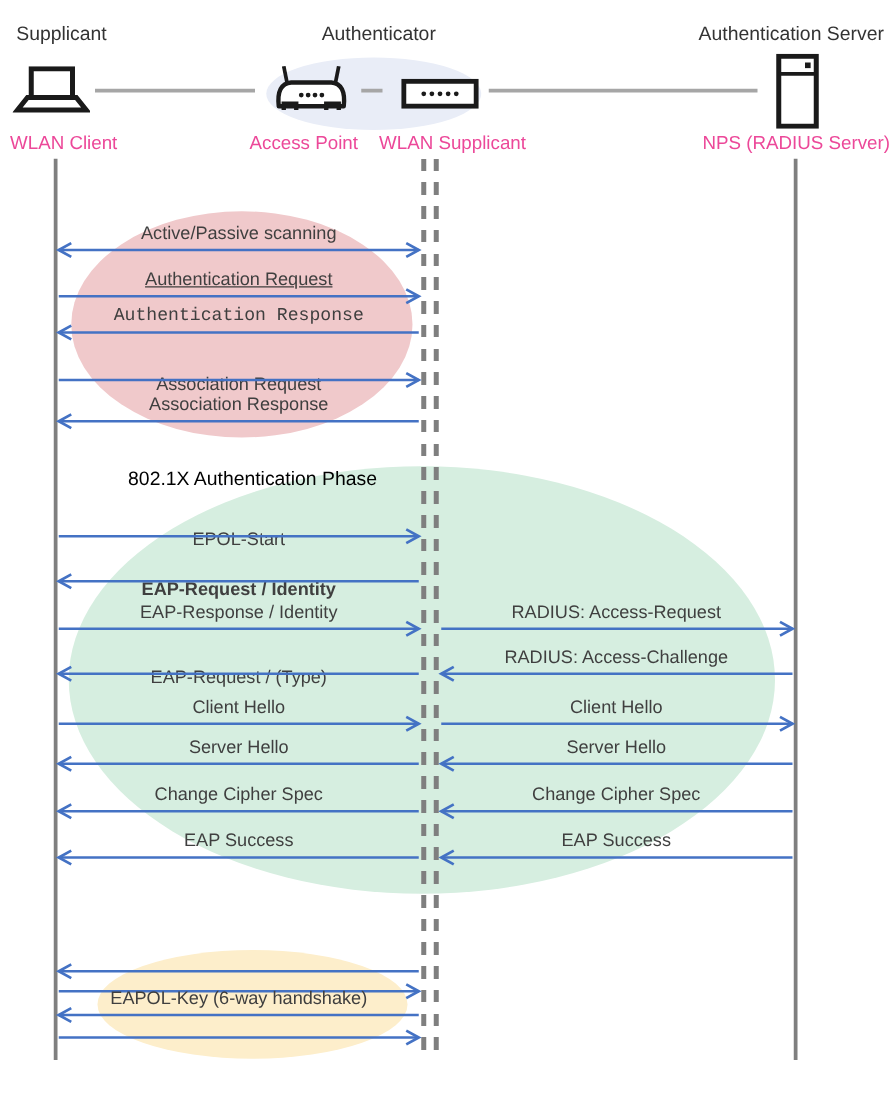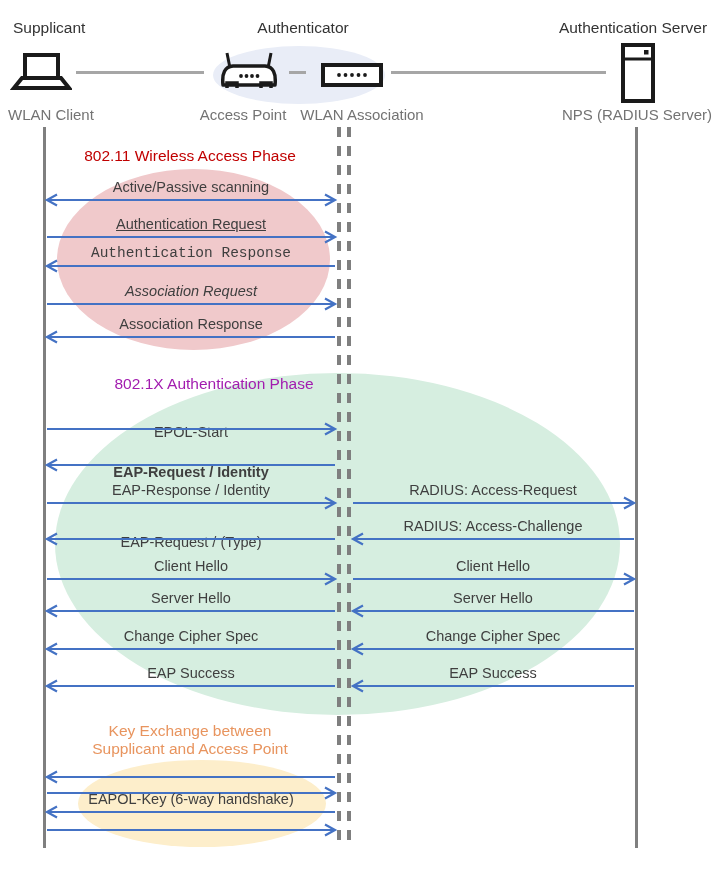--- a/index.html
+++ b/index.html
@@ -1,20 +1,20 @@
 <!DOCTYPE html>
 <html><head>
 <meta charset="utf-8">
 <style>
   html,body{margin:0;padding:0;background:#fff;}
   .canvas{position:relative;width:713px;height:848px;background:#fff;overflow:hidden;
           font-family:"Liberation Sans",sans-serif;color:#3f3f3f;}
   
   .actor-role{position:absolute;top:19px;font-size:15.5px;color:#333;white-space:nowrap;}
-  .actor-device{position:absolute;top:106px;font-size:15px;color:#737373;white-space:nowrap;}
+  .actor-device{position:absolute;top:106px;font-size:15px;color:#ec4899;white-space:nowrap;}
   .centered{transform:translateX(-50%);}
   
   .hline{position:absolute;top:71px;height:3px;background:#a6a6a6;}
   
   .lifeline-solid{position:absolute;top:127px;width:3px;height:733px;background:#7f7f7f;}
   .lifeline-dashed{position:absolute;top:127px;width:4px;height:726px;
      background:repeating-linear-gradient(to bottom,#7f7f7f 0 10px,transparent 10px 19px);}
   
   .ellipse{position:absolute;border-radius:50%;}
   .ellipse-auth{left:213px;top:46px;width:172px;height:58px;background:#e9edf7;}
@@ -75,51 +75,48 @@
   </svg>
 
   <svg class="icon-svg" style="left:620px;top:43px" width="36" height="60" viewBox="0 0 36 60">
     <rect x="3" y="2" width="30" height="56" fill="#fff" stroke="#1a1a1a" stroke-width="4"></rect>
     <line x1="3" y1="16" x2="33" y2="16" stroke="#1a1a1a" stroke-width="3"></line>
     <rect x="24" y="7" width="4.5" height="4.5" fill="#1a1a1a"></rect>
   </svg>
 
   <div class="actor-device" style="left:8px">WLAN Client</div>
   <div class="actor-device centered" style="left:243px">Access Point</div>
-  <div class="actor-device centered" style="left:362px">WLAN Association</div>
+  <div class="actor-device centered" style="left:362px">WLAN Supplicant</div>
   <div class="actor-device centered" style="left:637px">NPS (RADIUS Server)</div>
 
   <div class="lifeline-solid" style="left:43px"></div>
   <div class="lifeline-dashed" style="left:337px"></div>
   <div class="lifeline-dashed" style="left:347px"></div>
   <div class="lifeline-solid" style="left:635px"></div>
 
-  <div class="phase-title" style="left: 190px; top: 147px; color: rgb(192, 0, 0);">802.11 Wireless Access Phase</div>
-  <div class="phase-title" style="left: 202px; top: 375px; color: #a21caf; margin-left: 12px;">802.1X Authentication Phase</div>
-  <div class="phase-title" style="left: 190px; top: 722px; color: rgb(232, 148, 94);">Key Exchange between
-Supplicant and Access Point</div>
+  <div class="phase-title" style="left: 202px; top: 375px; color: #000000;">802.1X Authentication Phase</div>
 
   <div id="messages">
       <div class="msg-label" style="left: 191px; top: 179px;">Active/Passive scanning</div>
       <svg class="arrow-svg" width="290" height="16" style="left: 46px; top: 192px;">
         <line x1="1" x2="289" y1="8" y2="8" stroke="#4472c4" stroke-width="2"></line>
         <polyline points="11,2.5 1,8 11,13.5" fill="none" stroke="#4472c4" stroke-width="2.2"></polyline>
         <polyline points="279,2.5 289,8 279,13.5" fill="none" stroke="#4472c4" stroke-width="2.2"></polyline>
       </svg>
       <div class="msg-label" style="left: 191px; top: 216px; text-decoration: underline;">Authentication Request</div>
       <svg class="arrow-svg" width="290" height="16" style="left: 46px; top: 229px;">
         <line x1="1" x2="289" y1="8" y2="8" stroke="#4472c4" stroke-width="2"></line>
         <polyline points="279,2.5 289,8 279,13.5" fill="none" stroke="#4472c4" stroke-width="2.2"></polyline>
       </svg>
       <div class="msg-label" style="left: 191px; top: 245px; font-family: Liberation Mono, monospace;">Authentication Response</div>
       <svg class="arrow-svg" width="290" height="16" style="left: 46px; top: 258px;">
         <line x1="1" x2="289" y1="8" y2="8" stroke="#4472c4" stroke-width="2"></line>
         <polyline points="11,2.5 1,8 11,13.5" fill="none" stroke="#4472c4" stroke-width="2.2"></polyline>
       </svg>
-      <div class="msg-label" style="left: 191px; top: 283px; font-style: italic;">Association Request</div>
+      <div class="msg-label" style="left: 191px; top: 300px;">Association Request</div>
       <svg class="arrow-svg" width="290" height="16" style="left: 46px; top: 296px;">
         <line x1="1" x2="289" y1="8" y2="8" stroke="#4472c4" stroke-width="2"></line>
         <polyline points="279,2.5 289,8 279,13.5" fill="none" stroke="#4472c4" stroke-width="2.2"></polyline>
       </svg>
       <div class="msg-label" style="left: 191px; top: 316px;">Association Response</div>
       <svg class="arrow-svg" width="290" height="16" style="left: 46px; top: 329px;">
         <line x1="1" x2="289" y1="8" y2="8" stroke="#4472c4" stroke-width="2"></line>
         <polyline points="11,2.5 1,8 11,13.5" fill="none" stroke="#4472c4" stroke-width="2.2"></polyline>
       </svg>
       <div class="msg-label" style="left: 191px; top: 408px; margin-top: 16px;">EPOL-Start</div>

